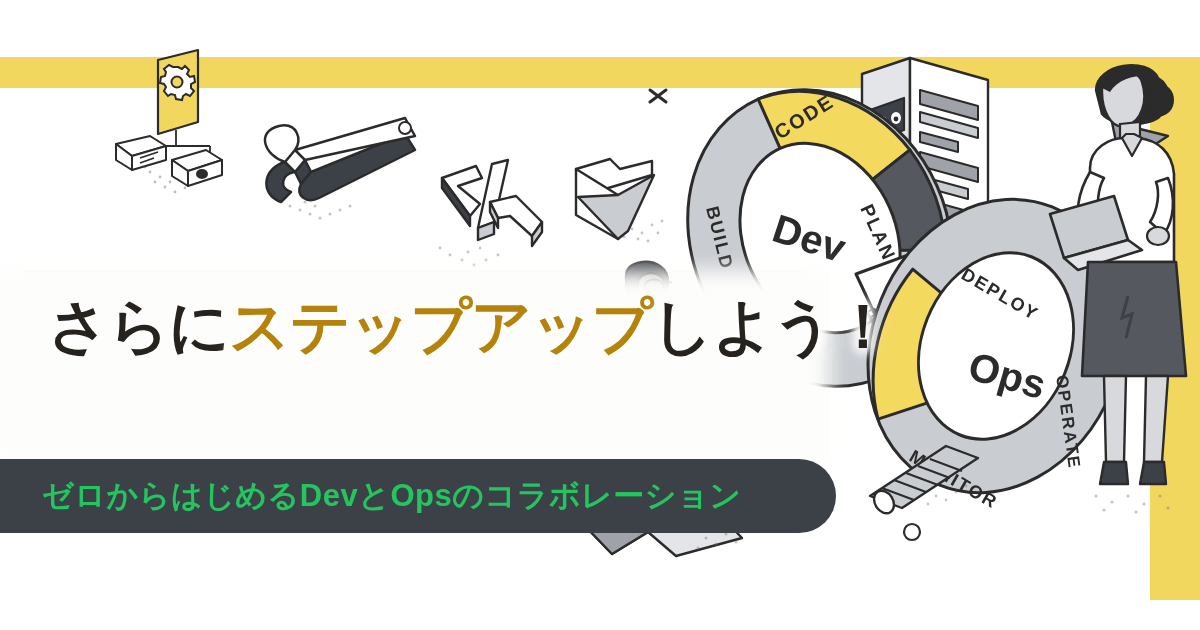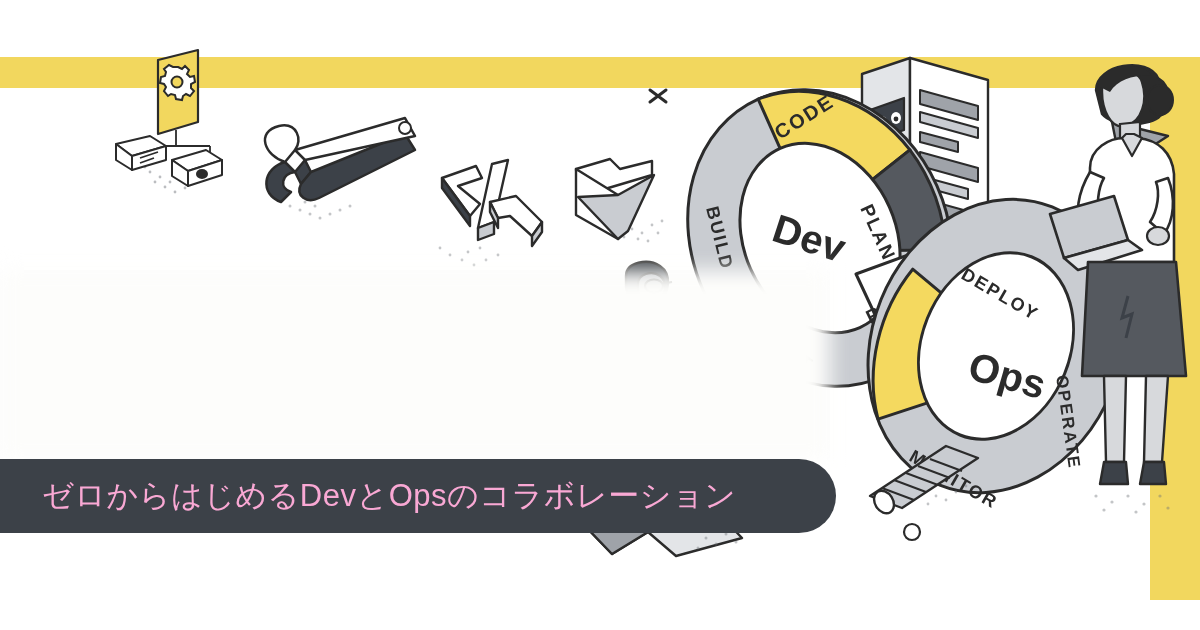--- a/index.html
+++ b/index.html
@@ -31,21 +31,21 @@
     background:#fdfdfb;filter:blur(10px);z-index:30;
   }
 
   
   .subtitle-bar{
     position:absolute;left:-24px;top:459px;width:860px;height:74px;
     background:#3c4148;border-radius:0 38px 38px 0;z-index:45;
     display:flex;align-items:center;
   }
   .subtitle-text{
-    color:#f9a8d4;font-weight:normal;font-size:31px;letter-spacing:.5px;
+    color:#22c55e;font-weight:bold;font-size:31px;letter-spacing:.5px;
     margin-left:66px;white-space:nowrap;
   }
 
   
   .ill{position:absolute;}
   svg{display:block;overflow:visible;}
   .lbl{font-weight:bold;font-family:"Liberation Sans",sans-serif;fill:#2b2b2b;}
 </style>
 </head>
 <body>
@@ -363,19 +363,20 @@
   </div>
   <div class="ill" style="left:900px;top:520px;">
     <svg width="26" height="26" viewBox="0 0 26 26">
       <circle cx="12" cy="12" r="8" fill="#fff" stroke="#2b2b2b" stroke-width="2.2"></circle>
     </svg>
   </div>
 
   <div class="hl-halo"></div>
 
   <div class="headline">
+    <div class="hl-line hl-line2"><span>さらに</span><span class="gold">ステップアップ</span><span>しよう！</span></div>
   </div>
 
   <div class="subtitle-bar">
     <span class="subtitle-text">ゼロからはじめるDevとOpsのコラボレーション</span>
   </div>
 
 </div>
 
 </body></html>

